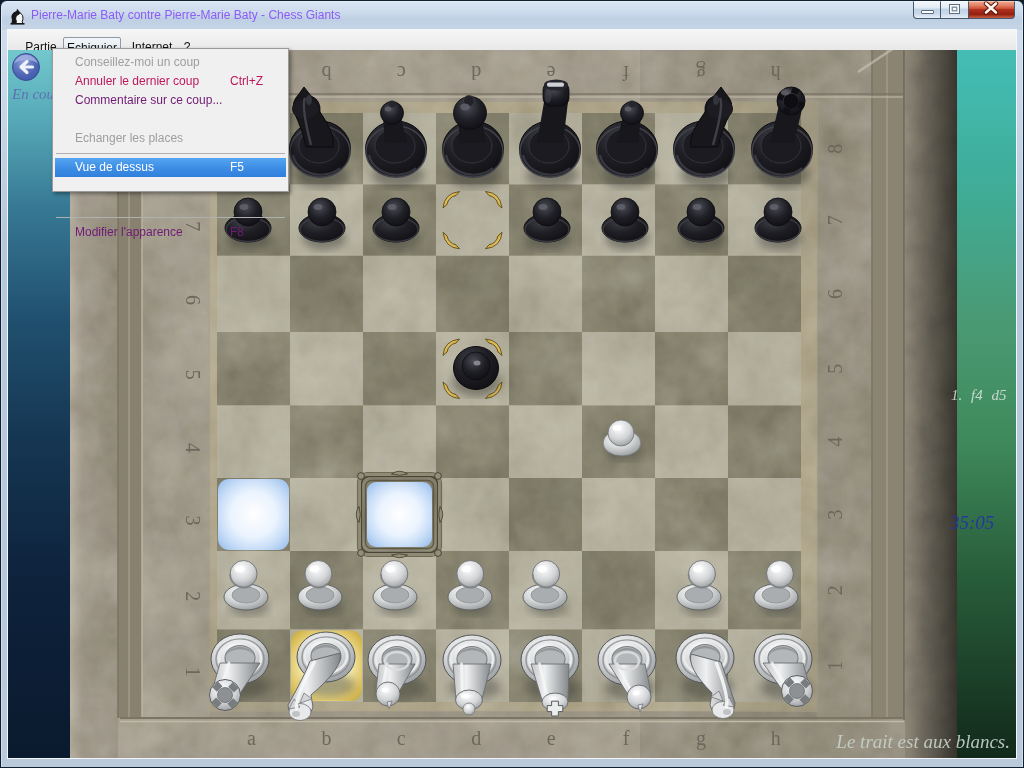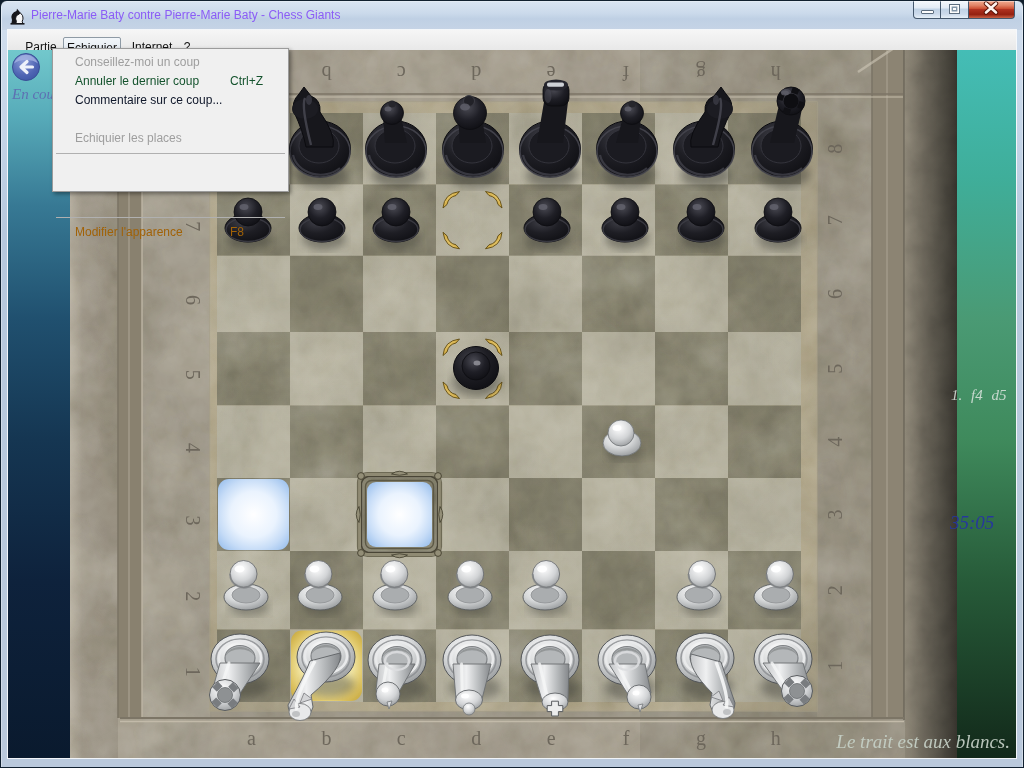--- a/index.html
+++ b/index.html
@@ -617,29 +617,33 @@
 <path d="M14 63.5 A 12.6 12.6 0 0 1 38 63.5 A 15 9 0 0 0 14 63.5 Z" fill="#aab7e4" opacity="0.75"></path>
 <path d="M32.5 67 H21.5 M27 61.5 L21 67 L27 72.5" stroke="#eef2fa" stroke-width="3.2" fill="none" stroke-linecap="round" stroke-linejoin="round"></path>
 </svg>
     </div>
   </div>
 
 <div style="position:absolute;left:52px;top:48px;width:237px;height:144px;background:#f0f0f0;border:1px solid #9b9b9b;box-shadow:2px 2px 4px rgba(0,0,0,0.4);font-size:12px;z-index:40">
 <div style="position:absolute;left:2px;right:2px;top:3.0px;height:19.2px;color:#9e9e9e">
         <span style="position:absolute;left:20px;top:2.6px">Conseillez-moi un coup</span>
       </div>
-<div style="position:absolute;left:2px;right:2px;top:22.200000000000003px;height:19.2px;color:#14532d">
+<div style="position:absolute;left:2px;right:2px;top:22.200000000000003px;height:19.2px;color:#be185d">
         <span style="position:absolute;left:20px;top:2.6px">Annuler le dernier coup</span>
         <span style="position:absolute;left:175px;top:2.6px">Ctrl+Z</span>
       </div>
-<div style="position:absolute;left:2px;right:2px;top:41.400000000000006px;height:19.2px;color:#0f172a">
+<div style="position:absolute;left:2px;right:2px;top:41.400000000000006px;height:19.2px;color:#701a75">
         <span style="position:absolute;left:20px;top:2.6px">Commentaire sur ce coup...</span>
       </div>
 <div style="position:absolute;left:2px;right:2px;top:79.8px;height:19.2px;color:#9e9e9e">
-        <span style="position:absolute;left:20px;top:2.6px">Echiquier les places</span>
+        <span style="position:absolute;left:20px;top:2.6px">Echanger les places</span>
       </div>
 <div style="position:absolute;left:3px;right:3px;top:103.80000000000001px;height:1px;background:#b0b0b0"></div>
+<div style="position:absolute;left:2px;right:2px;top:108.6px;height:19.2px;background:linear-gradient(180deg,#55a5f0 0%,#3e8ee6 50%,#2f7fdd 100%);color:#ffffff">
+        <span style="position:absolute;left:20px;top:2.6px">Vue de dessus</span>
+        <span style="position:absolute;left:175px;top:2.6px">F5</span>
+      </div>
 <div style="position:absolute;left:3px;right:3px;top:168.3px;height:1px;background:#b0b0b0"></div>
-<div style="position:absolute;left:2px;right:2px;top:173.3px;height:19.2px;color:#a16207">
+<div style="position:absolute;left:2px;right:2px;top:173.3px;height:19.2px;color:#701a75">
         <span style="position:absolute;left:20px;top:2.6px">Modifier l'apparence</span>
         <span style="position:absolute;left:175px;top:2.6px">F8</span>
       </div>
 </div>
 </div>
 </body></html>

